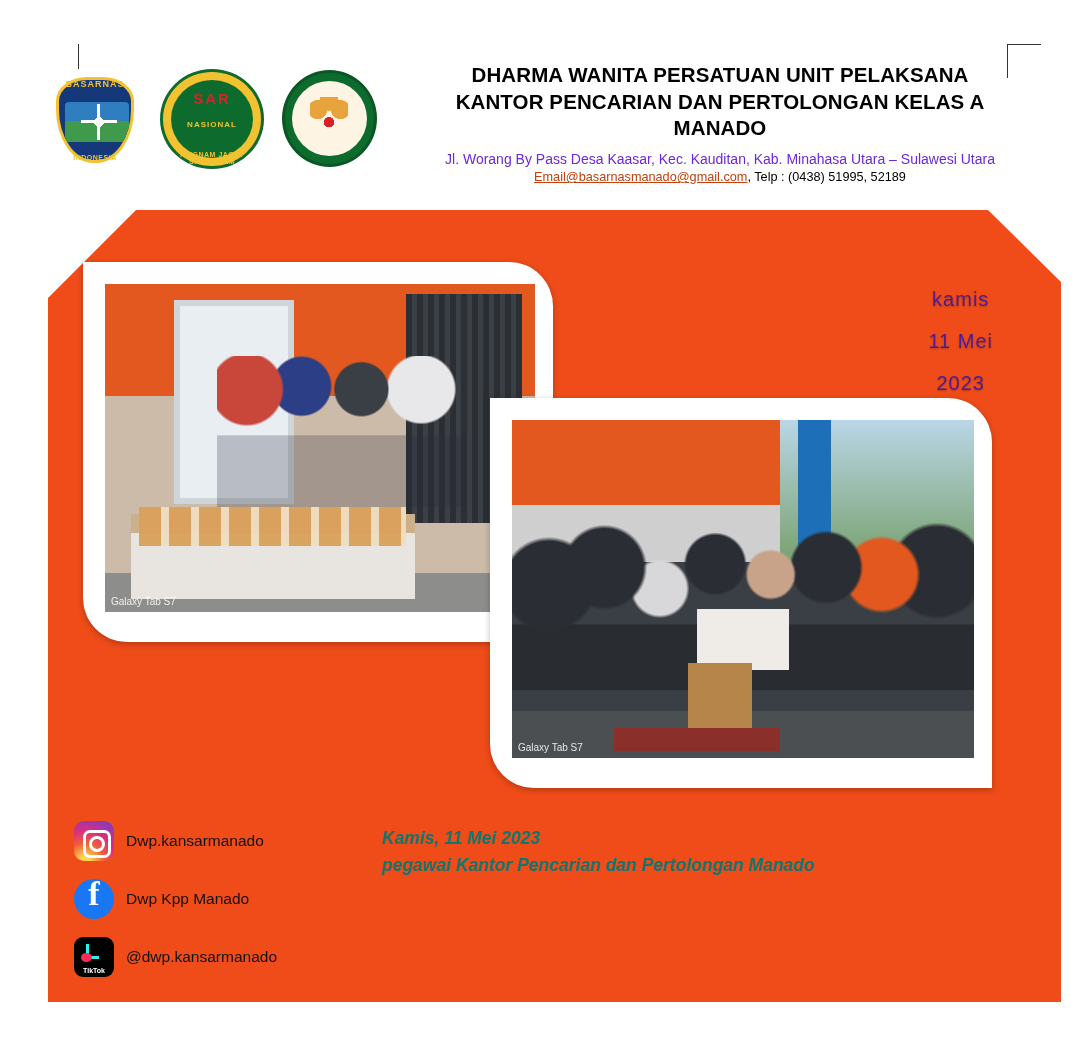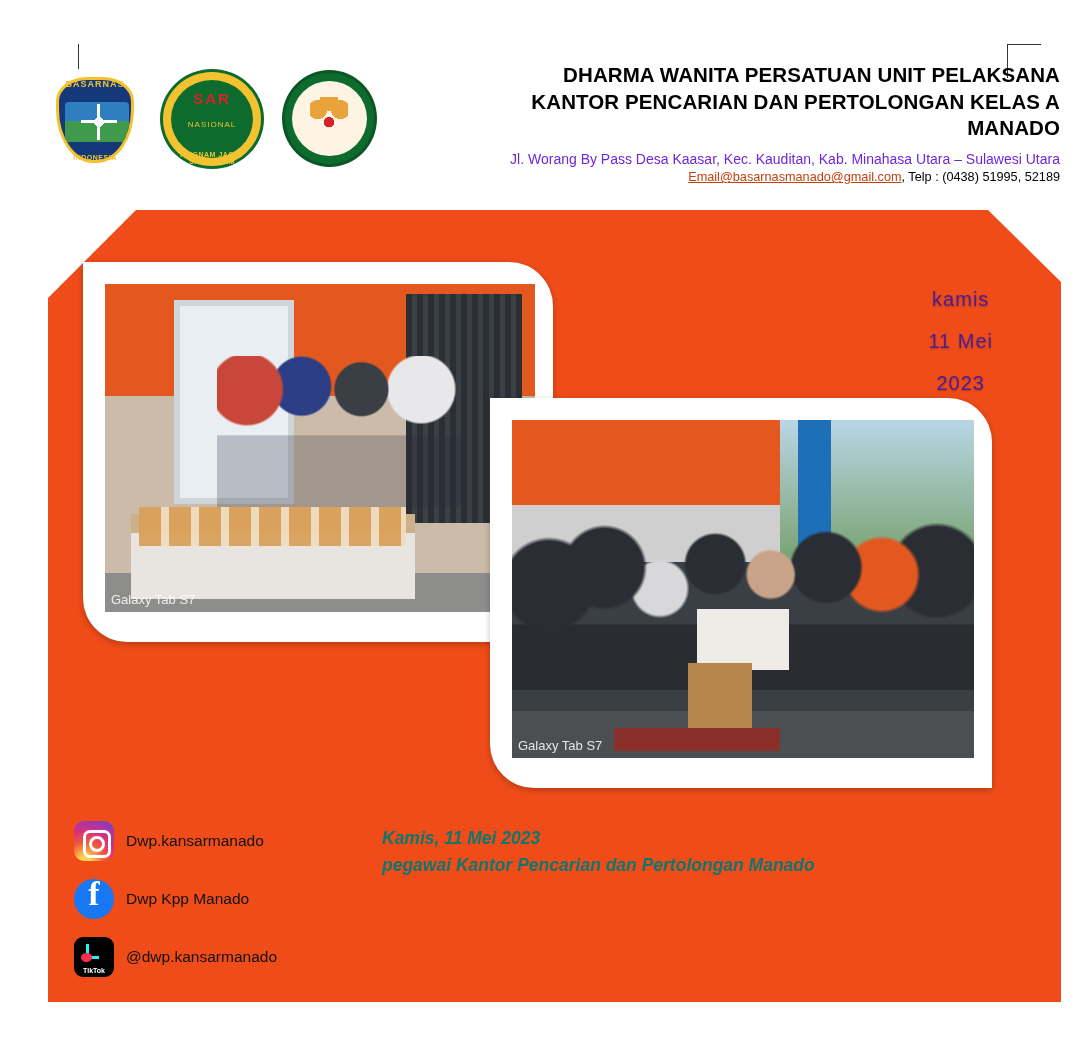--- a/index.html
+++ b/index.html
@@ -138,21 +138,21 @@
     font-weight: bold;
     letter-spacing: 2px;
   }
   .logo-sar .nas-text {
     position: absolute;
     left: 0; top: 52px;
     width: 108px;
     text-align: center;
     color: #f2c230;
     font-size: 8px;
-    font-weight: normal;
+    font-weight: bold;
     letter-spacing: 1px;
   }
   .logo-sar .arc-text {
     position: absolute;
     left: 0; bottom: 5px;
     width: 108px;
     text-align: center;
     color: #f2c230;
     font-size: 7px;
     font-weight: bold;
@@ -185,21 +185,21 @@
       radial-gradient(circle at 50% 60%, #d6232a 0 16%, transparent 17%),
       radial-gradient(circle at 20% 30%, #e8a33d 0 22%, transparent 23%),
       radial-gradient(circle at 80% 30%, #e8a33d 0 22%, transparent 23%),
       radial-gradient(circle at 50% 10%, #e8a33d 0 22%, transparent 23%);
   }
 
   .header-text {
     position: absolute;
     left: 380px; top: 62px;
     width: 680px;
-    text-align: right;
+    text-align: center;
   }
   .header-title {
     font-size: 20.5px;
     font-weight: bold;
     color: #000;
     line-height: 1.30;
     letter-spacing: .1px;
   }
   .header-addr {
     margin-top: 7px;
@@ -249,21 +249,21 @@
     padding: 22px 18px 30px 22px;
   }
   .photo {
     width: 100%; height: 100%;
     position: relative;
     overflow: hidden;
   }
   .photo .wm {
     position: absolute;
     left: 6px; bottom: 5px;
-    font-size: 13px;
+    font-size: 10px;
     color: rgba(255,255,255,.85);
     font-family: "Liberation Sans", sans-serif;
   }
 
   
   .p1 {
     background:
       linear-gradient(#cfd6dd 0 0) 0 0/100% 100% no-repeat;
   }
   .p1 .wall-orange {

